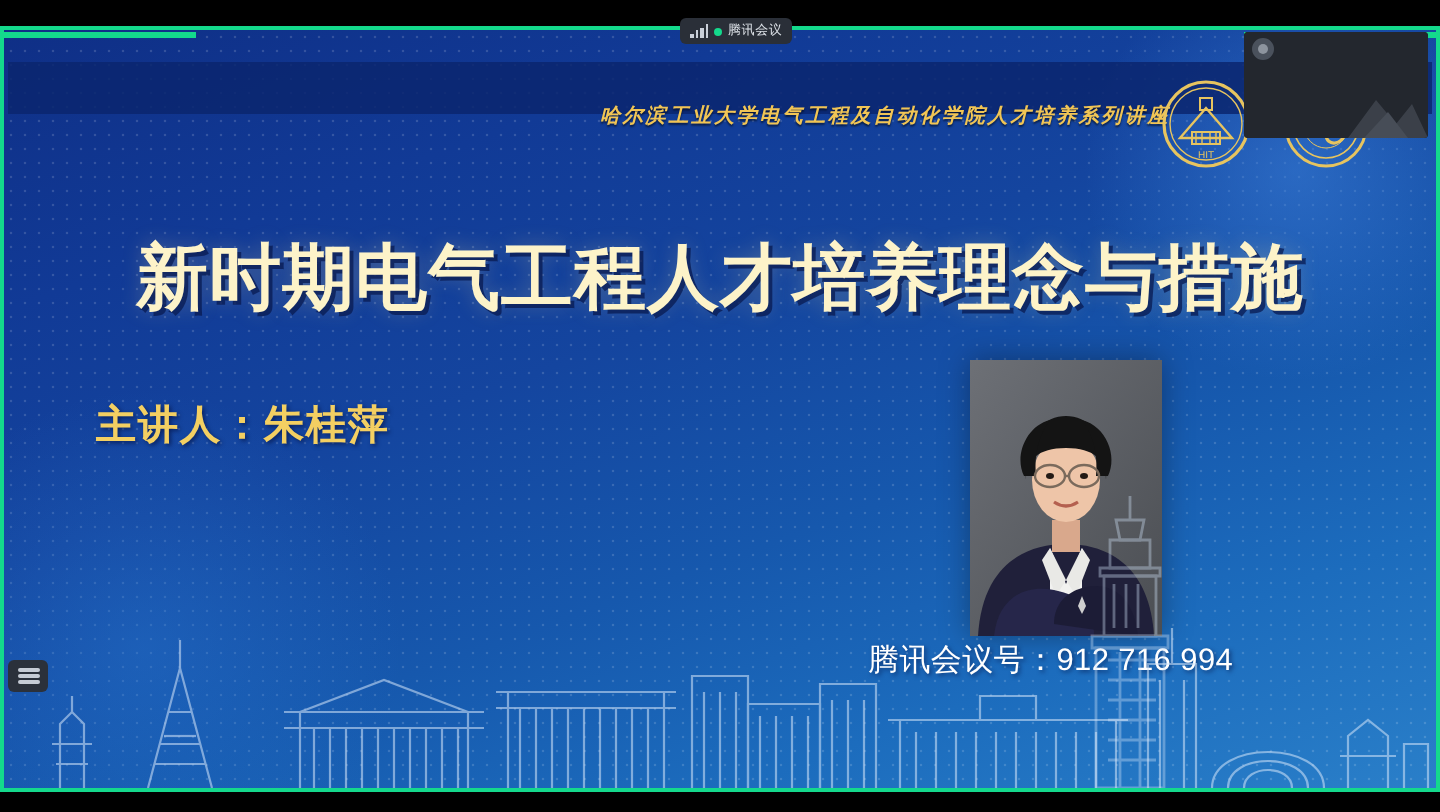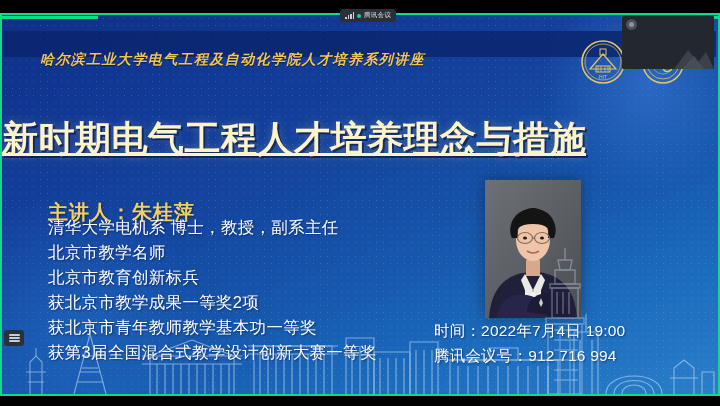--- a/index.html
+++ b/index.html
@@ -48,36 +48,36 @@
   .poster-dots{position:absolute;inset:0;opacity:.20;
     background-image:radial-gradient(circle,rgba(255,255,255,.75) .7px,transparent .8px);
     background-size:7px 7px;}
   .glow-tr{position:absolute;right:-40px;top:-40px;width:220px;height:220px;border-radius:50%;
     background:radial-gradient(circle,rgba(60,130,220,.55) 0%,rgba(30,80,180,0) 68%);}
   .glow-bl{position:absolute;left:-60px;bottom:-60px;width:260px;height:260px;border-radius:50%;
     background:radial-gradient(circle,rgba(40,120,210,.40) 0%,rgba(20,70,170,0) 70%);}
 
   
   .ribbon{position:absolute;left:2px;top:16px;width:712px;height:26px;background:rgba(11,38,110,.85);}
-  .kicker{position:absolute;left:38px;top:36px;width:545px;text-align:left;
+  .kicker{position:absolute;left:38px;top:36px;width:545px;text-align:right;
     font-family:"Liberation Serif","DejaVu Serif",serif;font-weight:700;font-style:italic;
-    font-size:14px;letter-spacing:1.4px;color:#f1c555;white-space:nowrap;
+    font-size:10px;letter-spacing:1.4px;color:#f1c555;white-space:nowrap;
     text-shadow:0 1px 1px rgba(0,0,0,.55);}
 
   
   .logo{position:absolute;border-radius:50%;}
   .logo svg{display:block;}
   .logo-hit{left:578px;top:24px;}
   .logo-circ{left:639px;top:26px;}
 
   
-  .main-title{position:absolute;left:0;top:100px;width:716px;text-align:left;
+  .main-title{position:absolute;left:0;top:100px;width:716px;text-align:center;
     font-family:"DejaVu Sans","Liberation Sans",sans-serif;font-weight:bold;
     font-size:36px;letter-spacing:.5px;color:#fdf3c9;
-    text-shadow:2px 2px 0 rgba(8,26,80,.75), 0 0 10px rgba(255,230,150,.25);text-decoration:underline;}
+    text-shadow:2px 2px 0 rgba(8,26,80,.75), 0 0 10px rgba(255,230,150,.25);}
 
   
   .speaker-line{position:absolute;left:46px;top:184px;font-size:20px;font-weight:bold;color:#f3cf62;
     letter-spacing:1px;text-shadow:1px 1px 2px rgba(5,20,70,.7);}
   .creds{position:absolute;left:46px;top:200px;width:420px;}
   .creds div{font-size:16.5px;line-height:25px;color:#ffffff;letter-spacing:.3px;
     text-shadow:1px 1px 2px rgba(5,20,70,.6);white-space:nowrap;}
 
   
   .portrait{position:absolute;left:483px;top:165px;width:96px;height:138px;overflow:hidden;
@@ -127,28 +127,20 @@
         <circle cx="22" cy="22" r="16" fill="none" stroke="#e7c45f" stroke-width=".8"></circle>
         <path d="M13 26 C13 15 31 15 31 26 C31 31 22 33 22 26 C22 21 28 21 28 25" fill="none" stroke="#e7c45f" stroke-width="1.6"></path>
         <circle cx="22" cy="22" r="11" fill="none" stroke="#e7c45f" stroke-width=".5"></circle>
       </svg>
     </div>
 
     <div class="main-title">新时期电气工程人才培养理念与措施</div>
 
     <div class="speaker-line">主讲人：朱桂萍</div>
 
-    <div class="creds">
-      <div>清华大学电机系 博士，教授，副系主任</div>
-      <div>北京市教学名师</div>
-      <div>北京市教育创新标兵</div>
-      <div>获北京市教学成果一等奖2项</div>
-      <div>获北京市青年教师教学基本功一等奖</div>
-      <div>获第3届全国混合式教学设计创新大赛一等奖</div>
-    </div>
 
     <div class="portrait">
       <svg width="96" height="138" viewBox="0 0 96 138">
         <rect width="96" height="138" fill="#5e6166"></rect>
         <rect width="96" height="138" fill="url(#pg)"></rect>
         <defs>
           <linearGradient id="pg" x1="0" y1="0" x2="1" y2="1">
             <stop offset="0" stop-color="#6d7076"></stop>
               <stop offset="1" stop-color="#4b4e53"></stop>
           </linearGradient>
@@ -178,21 +170,20 @@
         <ellipse cx="40" cy="58" rx="2" ry="1.5" fill="#231a15"></ellipse>
         <ellipse cx="57" cy="58" rx="2" ry="1.5" fill="#231a15"></ellipse>
 
         <path d="M42 71 Q48 75 54 71" fill="none" stroke="#b4604f" stroke-width="1.6"></path>
 
         <path d="M56 118 l2 5 l-2 4 l-2 -4 z" fill="#cfcfcf"></path>
       </svg>
     </div>
 
     <div class="meta">
-      <div>时间：2022年7月4日 19:00</div>
       <div>腾讯会议号：912 716 994</div>
     </div>
 
     <svg class="tower-rt" viewBox="0 0 70 150">
       <g fill="none" stroke="#cfe2f7" stroke-width="1.4" opacity=".75">
         <path d="M35 4 L35 16"></path>
         <path d="M28 16 L42 16 L40 26 L30 26 Z"></path>
         <path d="M25 26 L45 26 L45 40 L25 40 Z"></path>
         <path d="M20 40 L50 40 L50 44 L20 44 Z"></path>
         <path d="M22 44 L48 44 L48 74 L22 74 Z"></path>

